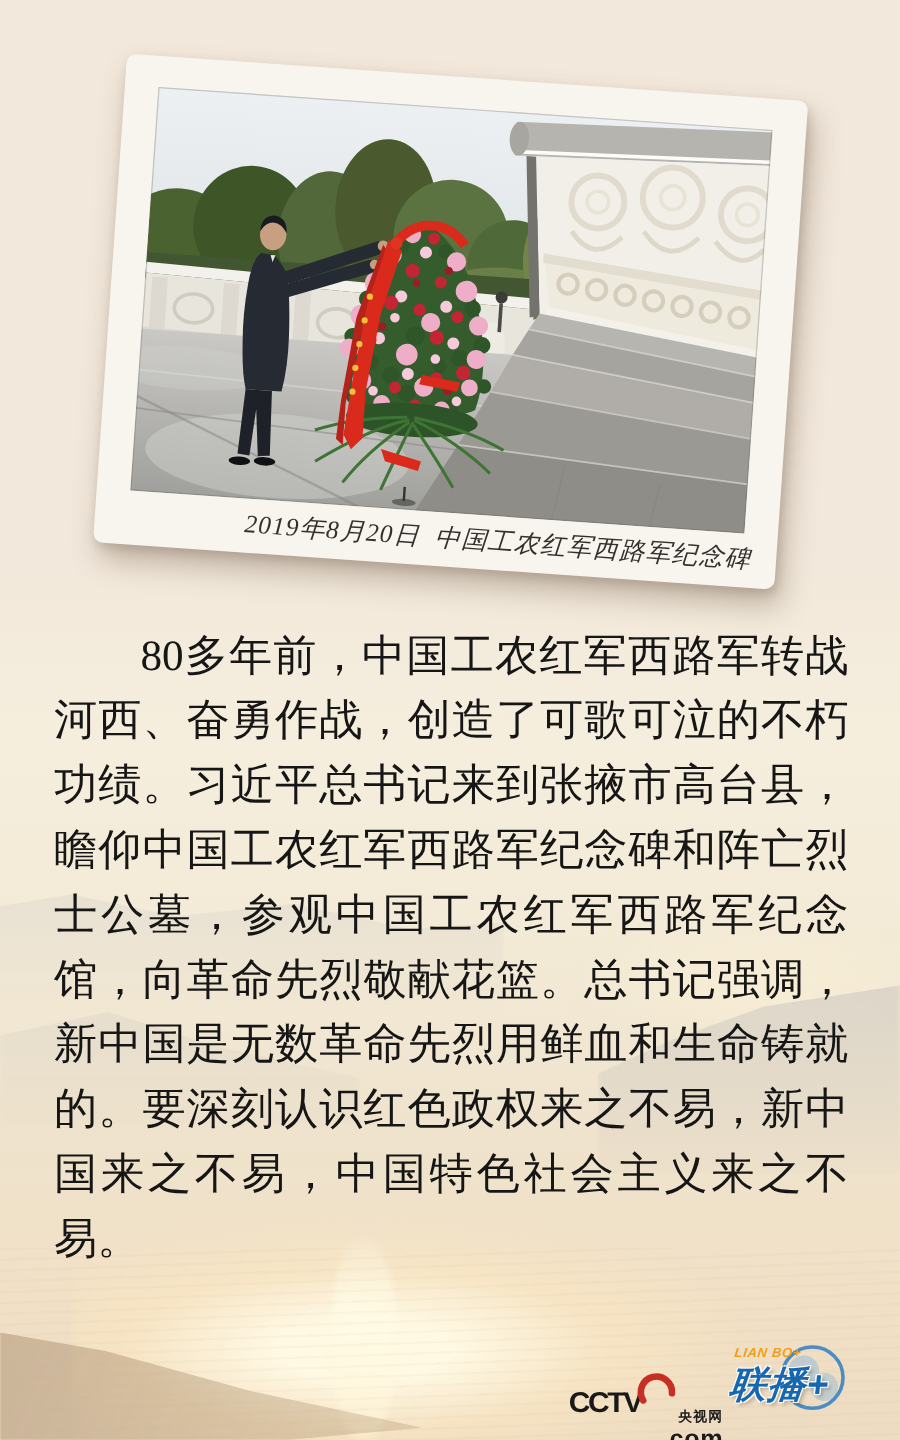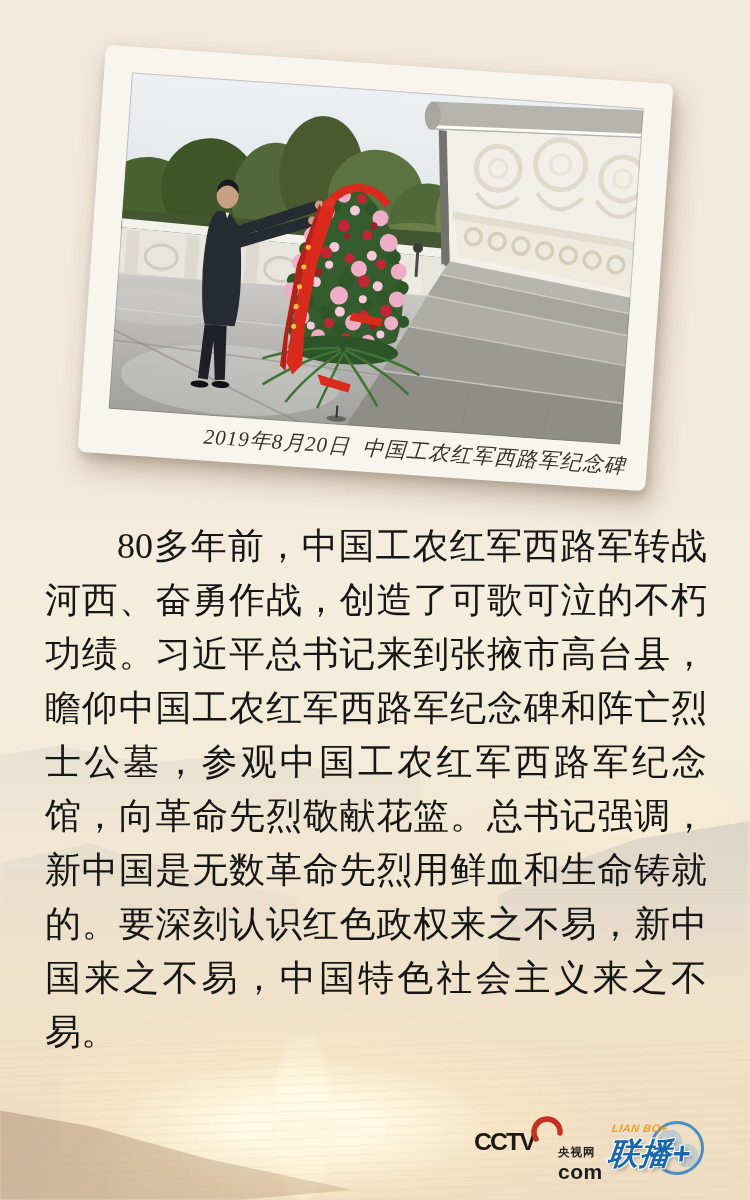--- a/index.html
+++ b/index.html
@@ -41,21 +41,21 @@
   .photo-caption{ position:absolute; left:0; right:0; bottom:8px; height:30px;
     padding-left:104px; text-align:center; white-space:pre;
     font-style:italic; font-size:21px; letter-spacing:1px; color:#33312d;}
   
   .article{ position:absolute; left:45px; top:519px; width:662px;
     font-size:36px; line-height:54px; color:#161616; text-align:justify;}
   .article p{ text-indent:2em; }
   
   .footer{ position:absolute; left:0; top:1115px; width:750px; height:70px;
     font-family:"Liberation Sans","DejaVu Sans",sans-serif;}
-  .cctv{ position:absolute; left:474px; top:6px; width:120px; height:40px;}
+  .cctv{ position:absolute; left:474px; top:34px; width:120px; height:40px;text-align:right;}
   .cctv-word{ position:absolute; left:0; top:6px; font-weight:900; font-size:25px; letter-spacing:-2px;
     color:#191919; transform:scaleY(.95);}
   .cctv-swoosh{ position:absolute; left:55px; top:-9px; }
   .cctv-right{ position:absolute; left:84px; top:0; }
   .cctv-cn{ font-size:11.5px; font-weight:700; color:#1c1c1c; letter-spacing:1px;margin-top:24px;}
   .cctv-com{ font-size:21px; font-weight:700; color:#1c1c1c; margin-top:0px; letter-spacing:.5px;}
   .lianbo{ position:absolute; left:608px; top:4px; width:102px; height:62px;}
   .globe{ position:absolute; left:42px; top:2px; width:54px; height:54px; border-radius:50%;
     border:3px solid #2f7fc2; opacity:.85;
     background:

